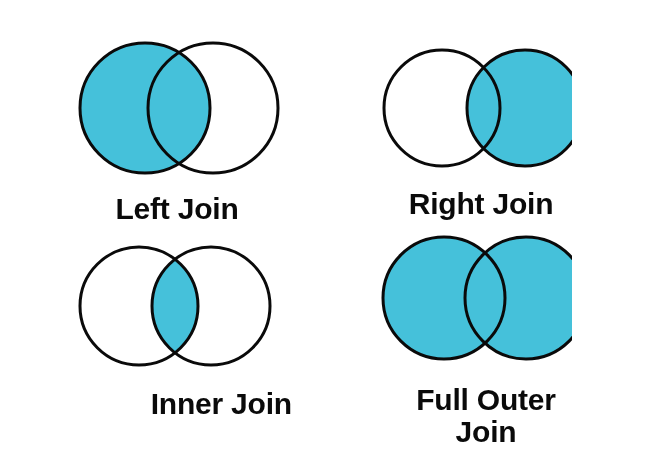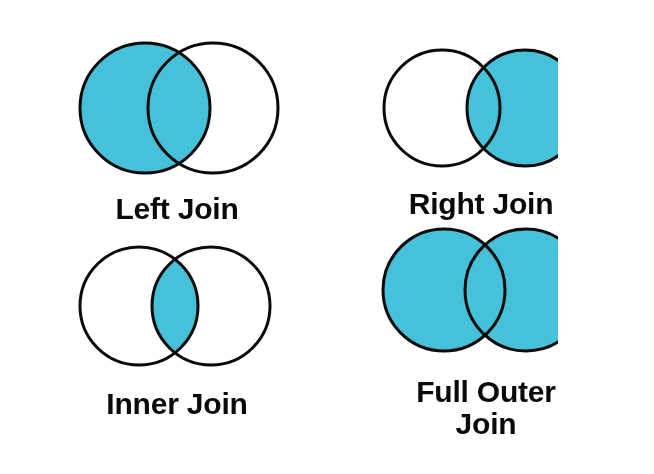--- a/index.html
+++ b/index.html
@@ -8,20 +8,21 @@
     padding: 0;
     background: #ffffff;
   }
   #canvas {
     position: relative;
     width: 558px;
     height: 474px;
     background: #ffffff;
     overflow: hidden;
     font-family: "Liberation Sans", sans-serif;
+    padding-left: 14px;
   }
   .venn-cell {
     position: absolute;
     display: flex;
     flex-direction: column;
     align-items: center;
   }
   .venn-figure {
     display: block;
   }
@@ -31,22 +32,22 @@
     color: #0a0a0a;
     text-align: center;
     line-height: 1.06;
     white-space: pre-line;
     letter-spacing: -0.2px;
   }
 
   
   #cell-left-join   { left: 62px;  top: 34px;  width: 230px; }
   #cell-right-join  { left: 366px; top: 42px;  width: 230px; }
-  #cell-inner-join  { left: 62px;  top: 240px; width: 230px; }
-  #cell-full-join   { left: 366px; top: 224px; width: 240px; }
+  #cell-inner-join  { left: 62px;  top: 240px; width: 230px; align-items: flex-end; }
+  #cell-full-join   { left: 366px; top: 232px; width: 240px; }
 
   #cap-left-join  { font-size: 30px; margin-top: 14px; }
   #cap-right-join { font-size: 30px; margin-top: 14px; }
   #cap-inner-join { font-size: 30px; margin-top: 14px; }
   #cap-full-join  { font-size: 30px; margin-top: 14px; }
 </style>
 </head>
 <body>
 
 <div id="canvas" style="background: rgb(255, 255, 255);">

